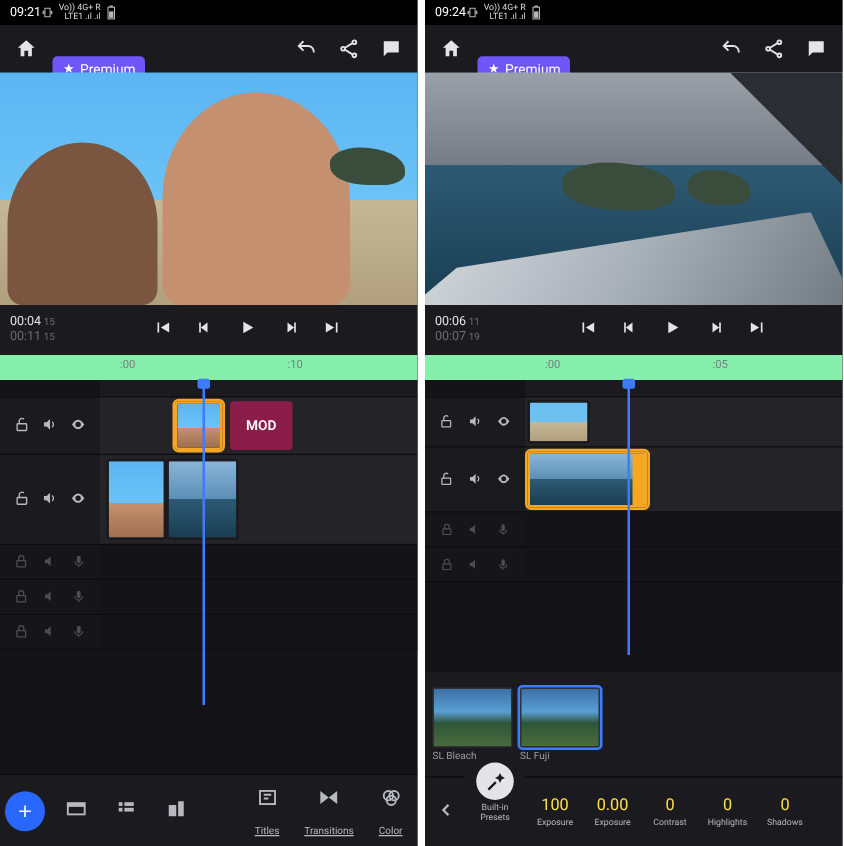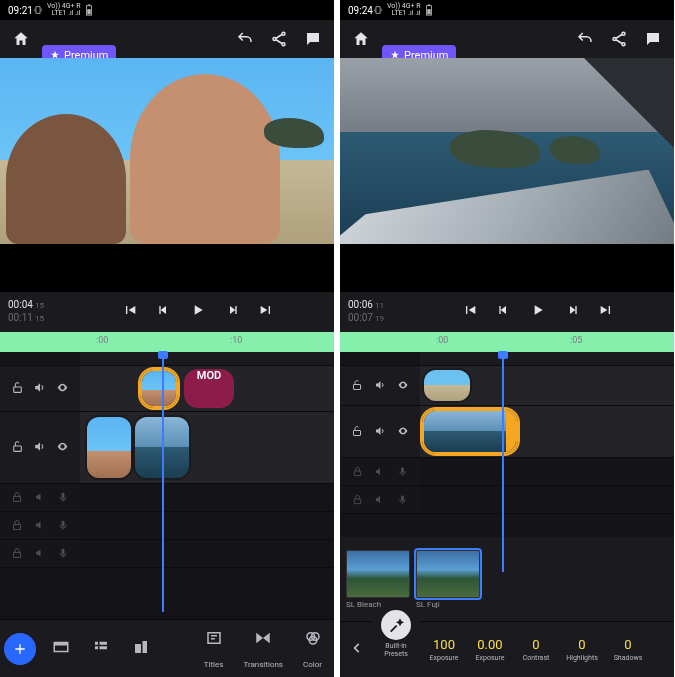--- a/index.html
+++ b/index.html
@@ -10,56 +10,56 @@
   .sb-right svg { opacity: .85; }
   .topbar { height: 38px; background: #1b1b1f; display: flex; align-items: center; padding: 0 8px; gap: 8px; }
   .premium { background: #6f56f8; color: #fff; border-radius: 4px; padding: 4px 8px; font-size: 11px; display: flex; align-items: center; gap: 4px; margin-top: 32px; }
   .spacer { flex: 1; }
   .ticon { color: #e4e4e8; display: flex; align-items: center; padding: 4px; cursor: pointer; }
   .preview { height: 186px; background: linear-gradient(#4aa3e6 0%, #4aa3e6 48%, #1a5a7a 48%, #134456 100%); position: relative; overflow: hidden; }
   .preview.p1 { background: linear-gradient(#5bb5f2 0%, #6bc3f7 55%, #c4b896 55%, #b0a07d 100%); }
   .preview.p2 { background: linear-gradient(#9aa0a8 0%, #767c85 40%, #2d5a73 40%, #1a3d52 100%); }
   .island { position: absolute; background: #3a4d3c; border-radius: 40% 60% 30% 50%; }
   .person { position: absolute; background: #c49070; border-radius: 50% 50% 10% 10%; }
-  .transport { height: 40px; background: #1b1b1f; display: flex; align-items: center; padding: 0 8px; gap: 6px; margin-top: 48px; }
+  .transport { height: 40px; background: #1b1b1f; display: flex; align-items: center; padding: 0 8px; gap: 6px; }
   .timecol { display: flex; flex-direction: column; font-size: 10px; line-height: 12px; width: 56px; }
   .tc-main { color: #e2e2e6; }
   .tc-sub { color: #6a6a72; }
   .tc-frames { font-size: 8px; color: #6a6a72; margin-left: 2px; }
   .tbtns { flex: 1; display: flex; justify-content: center; gap: 18px; }
   .tbtn { color: #e4e4e8; cursor: pointer; }
   .ruler { height: 20px; background: #86efac; display: flex; color: #7a7a82; font-size: 9px; position: relative; }
   .ruler div { position: absolute; top: 3px; }
   .playhead { position: absolute; top: 0; width: 2px; background: #3d7bff; z-index: 20; }
   .playhead::before { content: ""; position: absolute; top: -1px; left: -4px; width: 10px; height: 8px; background: #3d7bff; border-radius: 2px; }
   .tracks { position: relative; background: #141418; }
   .track { height: 46px; display: flex; align-items: center; border-bottom: 1px solid #0c0c0e; position: relative; }
   .track.small { height: 28px; }
   .track.thin { height: 14px; }
   .track-ctrls { width: 80px; height: 100%; background: #1b1b1f; display: flex; align-items: center; justify-content: space-around; padding: 0 6px; }
   .track-ctrls.disabled { opacity: .35; }
   .tc-icon { color: #b8b8c0; cursor: pointer; }
   .track-content { flex: 1; height: 100%; position: relative; background: #242428; }
   .track-content.dark { background: #141418; }
   .track.thin .track-content { background: #1b1b1f; }
-  .clip { position: absolute; top: 3px; bottom: 3px; border-radius: 14px; overflow: hidden; display: flex; justify-content: center; }
+  .clip { position: absolute; top: 3px; bottom: 3px; border-radius: 3px; overflow: hidden; display: flex; align-items: center; justify-content: center; }
   .clip.video { background: linear-gradient(#5a8fbc, #3d6f9c); border: 2px solid #1b1b1f; }
   .clip.selected { outline: 2px solid #f5a623; border: 2px solid #f5a623; }
   .clip.handle-r::after { content: ""; position: absolute; right: 0; top: 0; bottom: 0; width: 10px; background: #f5a623; }
   .clip.title { background: #8c1d4a; color: #fff; font-size: 11px; font-weight: 600; }
   .clip-thumb { width: 100%; height: 100%; }
   .clip-thumb.beach { background: linear-gradient(#6cc1f0 0%, #6cc1f0 50%, #c4b896 50%, #b0a07d 100%); }
   .clip-thumb.sea { background: linear-gradient(#8ab5d8 0%, #5a8fb5 50%, #2d5a73 50%, #1a3d52 100%); }
   .clip-thumb.people { background: linear-gradient(#5bb5f2 0%, #6bc3f7 55%, #c49070 55%, #a07050 100%); }
   .bottombar { height: 58px; background: #1b1b1f; display: flex; align-items: center; padding: 0 4px; border-top: 1px solid #0a0a0c; }
   .bb-left { display: flex; gap: 10px; align-items: center; }
   .bb-add { width: 32px; height: 32px; border-radius: 50%; background: #2968ff; color: #fff; display: flex; align-items: center; justify-content: center; cursor: pointer; }
   .bb-tool { color: #b8b8c0; padding: 6px; cursor: pointer; }
   .bb-right { margin-left: auto; display: flex; gap: 4px; }
-  .bb-tab { display: flex; flex-direction: column; align-items: center; gap: 13px; padding: 4px 8px; color: #b8b8c0; font-size: 8px; cursor: pointer; }
+  .bb-tab { display: flex; flex-direction: column; align-items: center; gap: 13px; padding: 4px 8px; color: #b8b8c0; font-size: 8px; cursor: pointer; text-decoration: underline; }
   .presets { height: 84px; background: #1b1b1f; display: flex; align-items: center; padding: 4px 6px; gap: 6px; overflow: hidden; }
   .preset { display: flex; flex-direction: column; gap: 2px; cursor: pointer; }
   .preset-thumb { width: 64px; height: 48px; border-radius: 2px; background: linear-gradient(#3c6fa5 0%, #5a9fd4 40%, #2d5538 60%, #4a6b3d 100%); border: 1px solid #333; }
   .preset-thumb.mono { background: linear-gradient(#888 0%, #aaa 40%, #555 60%, #666 100%); }
   .preset.selected .preset-thumb { outline: 2px solid #3d7bff; }
   .preset-label { font-size: 8px; color: #9a9aa2; }
   .adjustbar { height: 56px; background: #1b1b1f; display: flex; align-items: center; padding: 0 4px; gap: 2px; border-top: 1px solid #0a0a0c; }
   .adj-back { color: #b8b8c0; padding: 6px; cursor: pointer; }
   .adj-item { display: flex; flex-direction: column; align-items: center; gap: 2px; padding: 2px 4px; color: #b8b8c0; font-size: 7px; cursor: pointer; min-width: 44px; }
   .adj-item .val { font-size: 13px; color: #fde047; }

